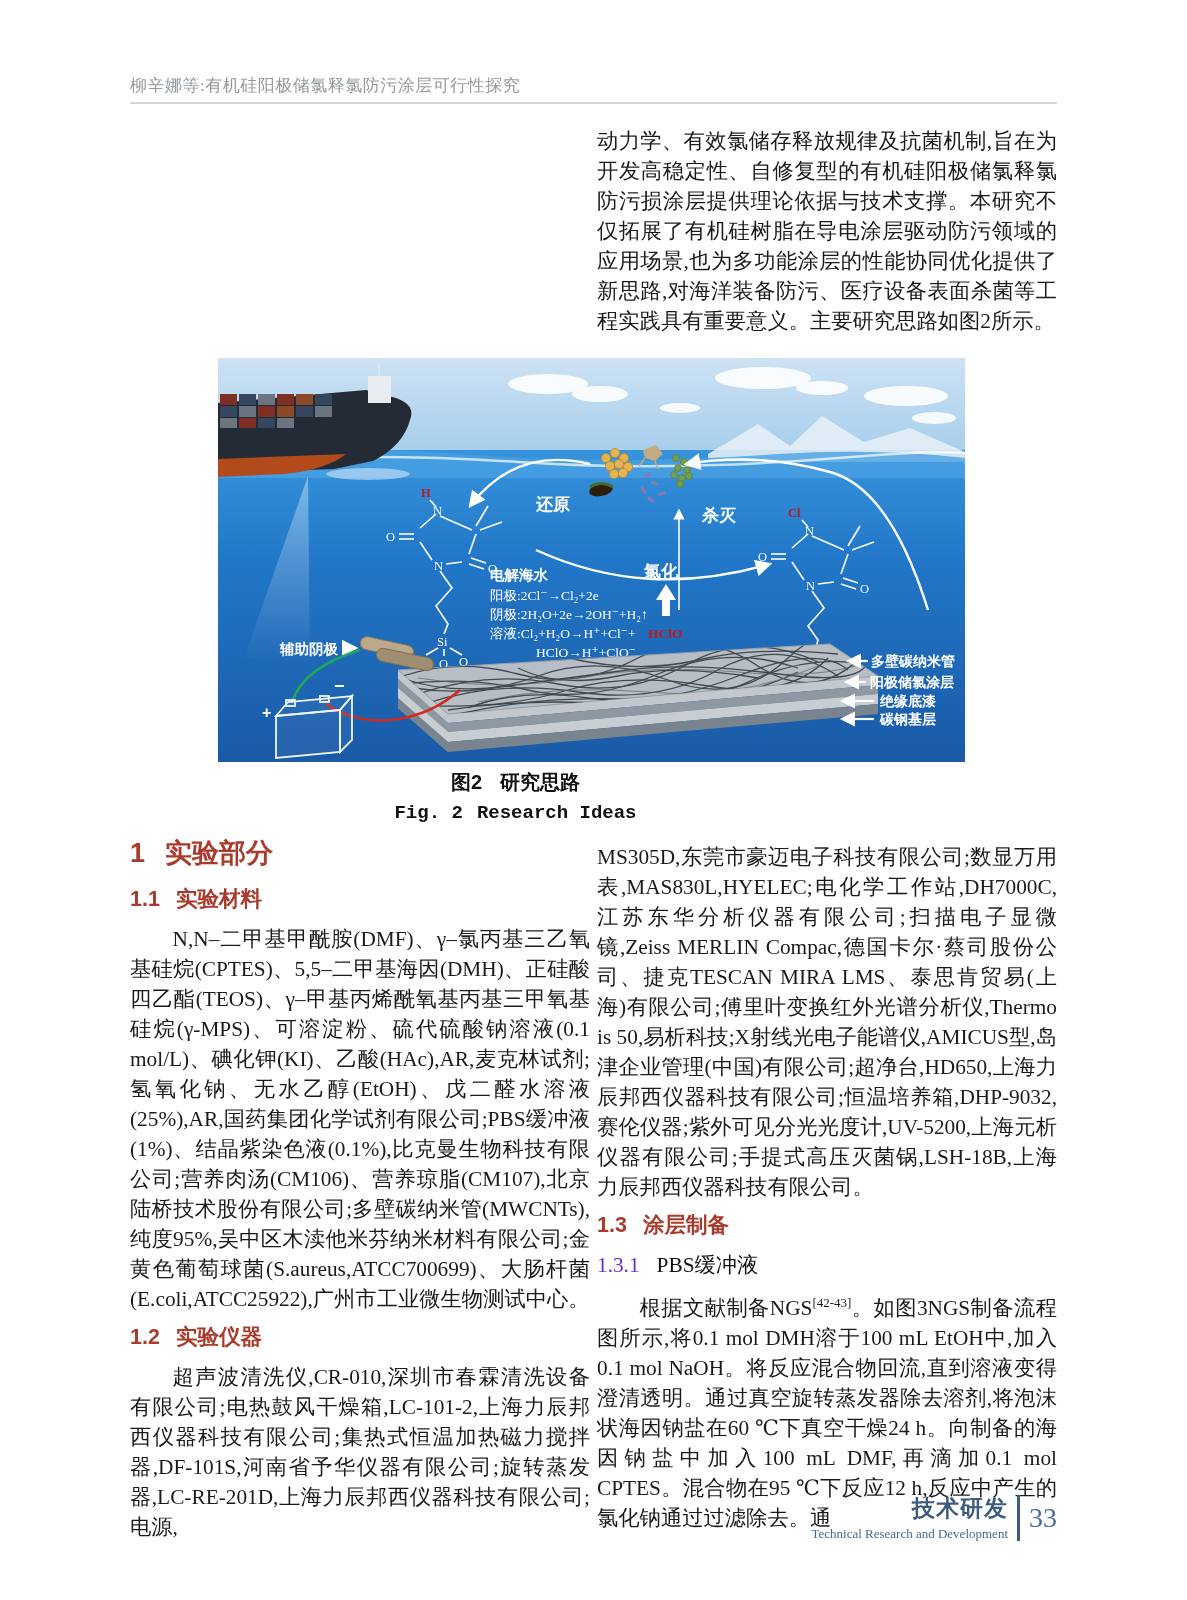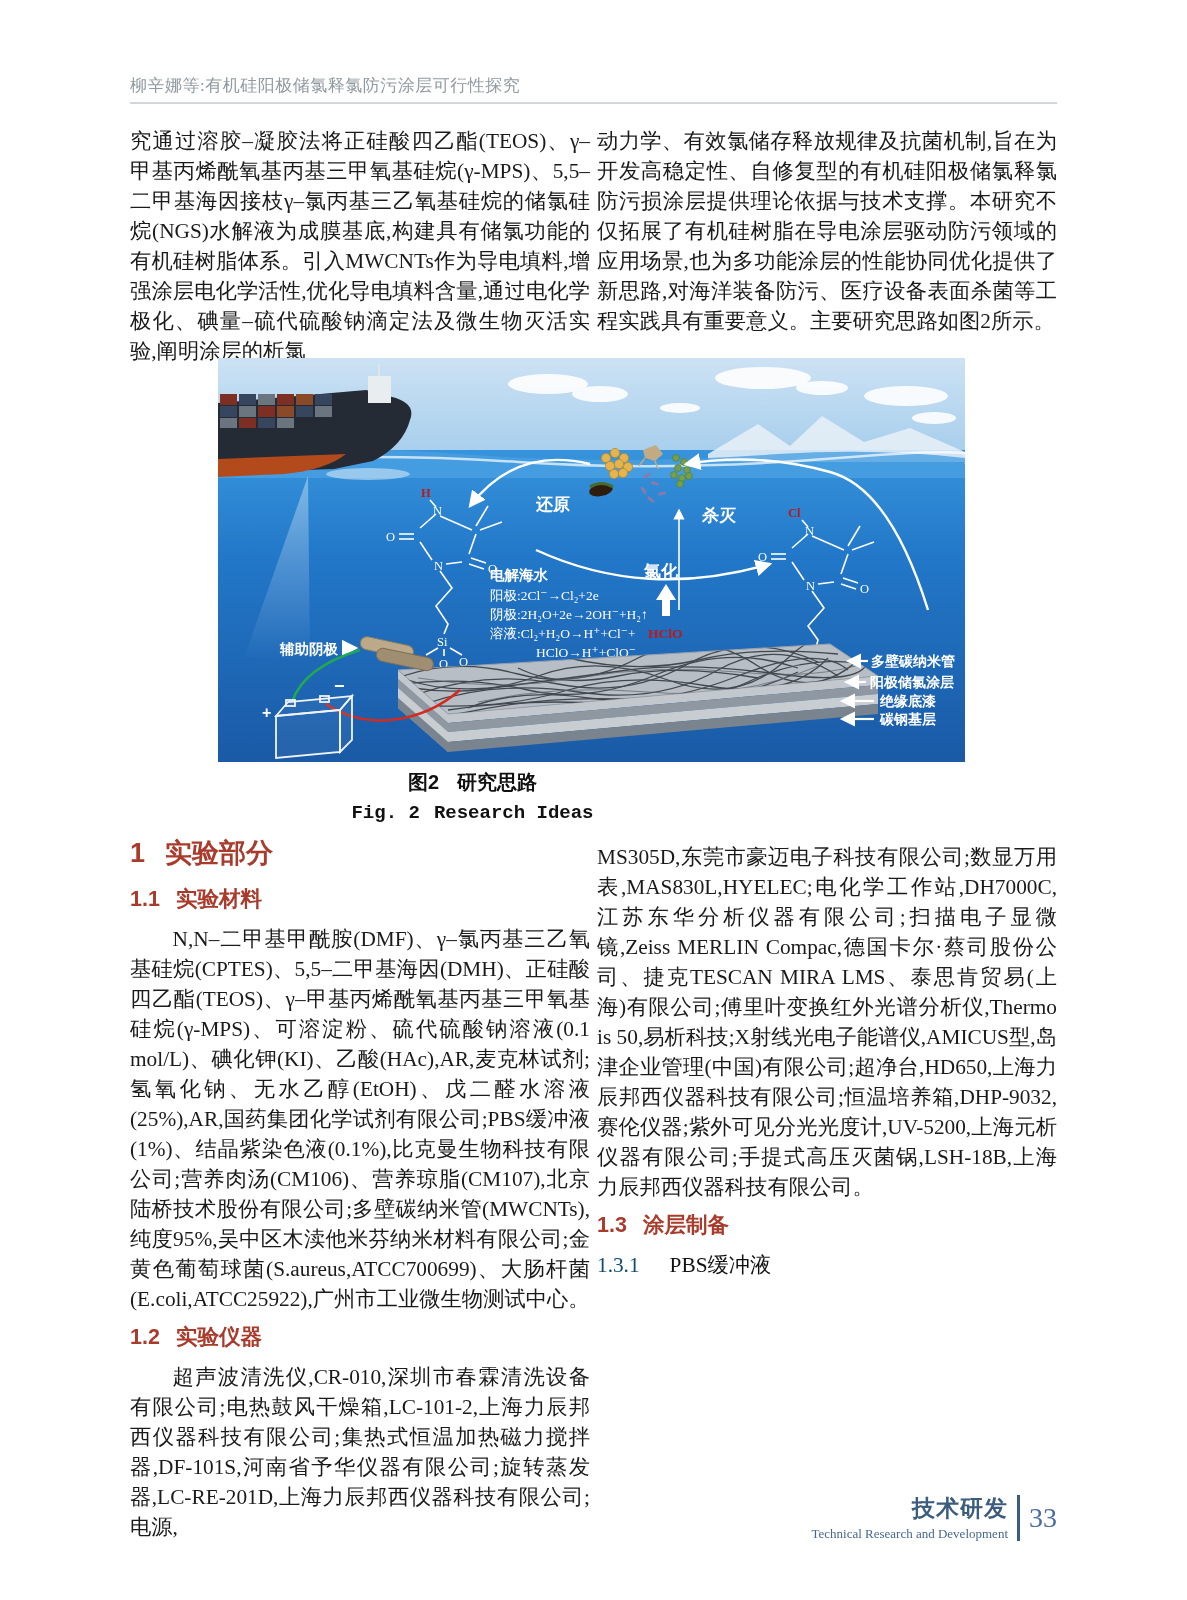--- a/index.html
+++ b/index.html
@@ -7,35 +7,35 @@
         font-family:"Liberation Serif","DejaVu Serif",serif;color:#1a1a1a;}
   .running-head{position:absolute;top:74px;left:130px;width:927px;text-align:left;
         font-size:17px;color:#919aa0;letter-spacing:.5px;}
   .head-rule{position:absolute;top:102px;left:130px;width:927px;border-top:2px solid #d2d7d9;}
   .col{position:absolute;width:460px;font-size:21.3px;line-height:30px;text-align:justify;}
   .col p{margin:0;}
   .p-indent{text-indent:2em;}
   .intro-left{left:130px;top:126px;}
   .intro-right{left:597px;top:126px;}
   .figure-wrap{position:absolute;left:218px;top:358px;width:747px;height:404px;}
-  .caption{position:absolute;left:0;top:769px;width:945px;text-align:center;}
+  .caption{position:absolute;left:0;top:769px;width:945px;text-align:center;padding-left:43px;}
   .cap-zh{font-family:"Liberation Sans","DejaVu Sans",sans-serif;font-weight:bold;font-size:20px;color:#111;}
   .cap-zh .gap{display:inline-block;width:18px;}
   .cap-en{font-size:19px;font-weight:bold;margin-top:6px;color:#111;font-family:Liberation Mono, monospace;}
   .cap-en .gap{display:inline-block;width:14px;}
   .bottom-left{left:130px;top:838px;}
   .bottom-right{left:597px;top:842px;}
   h1.sec{font-family:"Liberation Sans","DejaVu Sans",sans-serif;font-size:27px;color:#a93b2c;
         margin:0 0 16px 0;font-weight:bold;}
   h1.sec .num{margin-right:20px;}
   h2.sub{font-family:"Liberation Sans","DejaVu Sans",sans-serif;font-size:21.5px;color:#a93b2c;
         margin:8px 0 10px 0;font-weight:bold;}
   h2.sub .num{margin-right:16px;}
   h3.sub3{font-size:21.3px;font-weight:normal;color:#111;margin:8px 0 8px 0;}
-  h3.sub3 .num{color:#0c4a6e;margin-right:30px;}
+  h3.sub3 .num{color:#6d28d9;margin-right:17px;}
   .bottom-left p, .bottom-right p{margin-bottom:0;}
   sup{font-size:13px;}
   .footer{position:absolute;top:1493px;right:130px;display:flex;align-items:center;}
   .footer .ftxt{text-align:right;margin-right:9px;}
   .footer .f-zh{font-family:"Liberation Sans","DejaVu Sans",sans-serif;font-weight:bold;
         font-size:23px;color:#3c5c7e;letter-spacing:1px;}
   .footer .f-en{font-size:13px;color:#46688f;margin-top:2px;}
   .footer .fbar{width:3px;height:46px;background:#3c5c7e;margin-right:9px;}
   .footer .f-page{font-size:28px;color:#4a6ba0;}
   svg .wlabel{font-family:"Liberation Sans","DejaVu Sans",sans-serif;fill:#fff;font-weight:bold;}
@@ -43,23 +43,20 @@
   svg .atom{fill:#fff;font-size:12.5px;}
 </style>
 </head>
 <body>
 
 <div class="page">
 
   <div class="running-head">柳辛娜等:有机硅阳极储氯释氯防污涂层可行性探究</div>
   <div class="head-rule"></div>
 
-  <div class="col intro-left">
-    <p>究通过溶胶–凝胶法将正硅酸四乙酯(TEOS)、γ–甲基丙烯酰氧基丙基三甲氧基硅烷(γ-MPS)、5,5–二甲基海因接枝γ–氯丙基三乙氧基硅烷的储氯硅烷(NGS)水解液为成膜基底,构建具有储氯功能的有机硅树脂体系。引入MWCNTs作为导电填料,增强涂层电化学活性,优化导电填料含量,通过电化学极化、碘量–硫代硫酸钠滴定法及微生物灭活实验,阐明涂层的析氯</p>
-  </div>
   <div class="col intro-right">
     <p>动力学、有效氯储存释放规律及抗菌机制,旨在为开发高稳定性、自修复型的有机硅阳极储氯释氯防污损涂层提供理论依据与技术支撑。本研究不仅拓展了有机硅树脂在导电涂层驱动防污领域的应用场景,也为多功能涂层的性能协同优化提供了新思路,对海洋装备防污、医疗设备表面杀菌等工程实践具有重要意义。主要研究思路如图2所示。</p>
   </div>
 
   <div class="figure-wrap">
   <svg width="747" height="404" viewBox="0 0 747 404">
     <defs>
       <linearGradient id="skyG" x1="0" y1="0" x2="0" y2="1">
         <stop offset="0" stop-color="#cde2f4"></stop>
             <stop offset="1" stop-color="#a4cdec"></stop>
@@ -318,20 +315,21 @@
     <h2 class="sub"><span class="num">1.1</span><span>实验材料</span></h2>
     <p class="p-indent">N,N–二甲基甲酰胺(DMF)、γ–氯丙基三乙氧基硅烷(CPTES)、5,5–二甲基海因(DMH)、正硅酸四乙酯(TEOS)、γ–甲基丙烯酰氧基丙基三甲氧基硅烷(γ-MPS)、可溶淀粉、硫代硫酸钠溶液(0.1 mol/L)、碘化钾(KI)、乙酸(HAc),AR,麦克林试剂;氢氧化钠、无水乙醇(EtOH)、戊二醛水溶液(25%),AR,国药集团化学试剂有限公司;PBS缓冲液(1%)、结晶紫染色液(0.1%),比克曼生物科技有限公司;营养肉汤(CM106)、营养琼脂(CM107),北京陆桥技术股份有限公司;多壁碳纳米管(MWCNTs),纯度95%,吴中区木渎他米芬纳米材料有限公司;金黄色葡萄球菌(S.aureus,ATCC700699)、大肠杆菌(E.coli,ATCC25922),广州市工业微生物测试中心。</p>
     <h2 class="sub"><span class="num">1.2</span><span>实验仪器</span></h2>
     <p class="p-indent">超声波清洗仪,CR-010,深圳市春霖清洗设备有限公司;电热鼓风干燥箱,LC-101-2,上海力辰邦西仪器科技有限公司;集热式恒温加热磁力搅拌器,DF-101S,河南省予华仪器有限公司;旋转蒸发器,LC-RE-201D,上海力辰邦西仪器科技有限公司;电源,</p>
   </div>
 
   <div class="col bottom-right">
     <p>MS305D,东莞市豪迈电子科技有限公司;数显万用表,MAS830L,HYELEC;电化学工作站,DH7000C,江苏东华分析仪器有限公司;扫描电子显微镜,Zeiss MERLIN Compac,德国卡尔·蔡司股份公司、捷克TESCAN MIRA LMS、泰思肯贸易(上海)有限公司;傅里叶变换红外光谱分析仪,Thermo is 50,易析科技;X射线光电子能谱仪,AMICUS型,岛津企业管理(中国)有限公司;超净台,HD650,上海力辰邦西仪器科技有限公司;恒温培养箱,DHP-9032,赛伦仪器;紫外可见分光光度计,UV-5200,上海元析仪器有限公司;手提式高压灭菌锅,LSH-18B,上海力辰邦西仪器科技有限公司。</p>
     <h2 class="sub"><span class="num">1.3</span><span>涂层制备</span></h2>
     <h3 class="sub3"><span class="num">1.3.1</span><span>PBS缓冲液</span></h3>
+    <p class="p-indent"><span>根据文献制备NGS</span><sup>[42-43]</sup><span>。如图3NGS制备流程图所示,将0.1 mol DMH溶于100 mL EtOH中,加入0.1 mol NaOH。将反应混合物回流,直到溶液变得澄清透明。通过真空旋转蒸发器除去溶剂,将泡沫状海因钠盐在60 ℃下真空干燥24 h。向制备的海因钠盐中加入100 mL DMF,再滴加0.1 mol CPTES。混合物在95 ℃下反应12 h,反应中产生的氯化钠通过过滤除去。通</span></p>
   </div>
 
   <div class="footer">
     <div class="ftxt">
       <div class="f-zh">技术研发</div>
       <div class="f-en">Technical Research and Development</div>
     </div>
     <div class="fbar"></div>
     <div class="f-page">33</div>
   </div>

